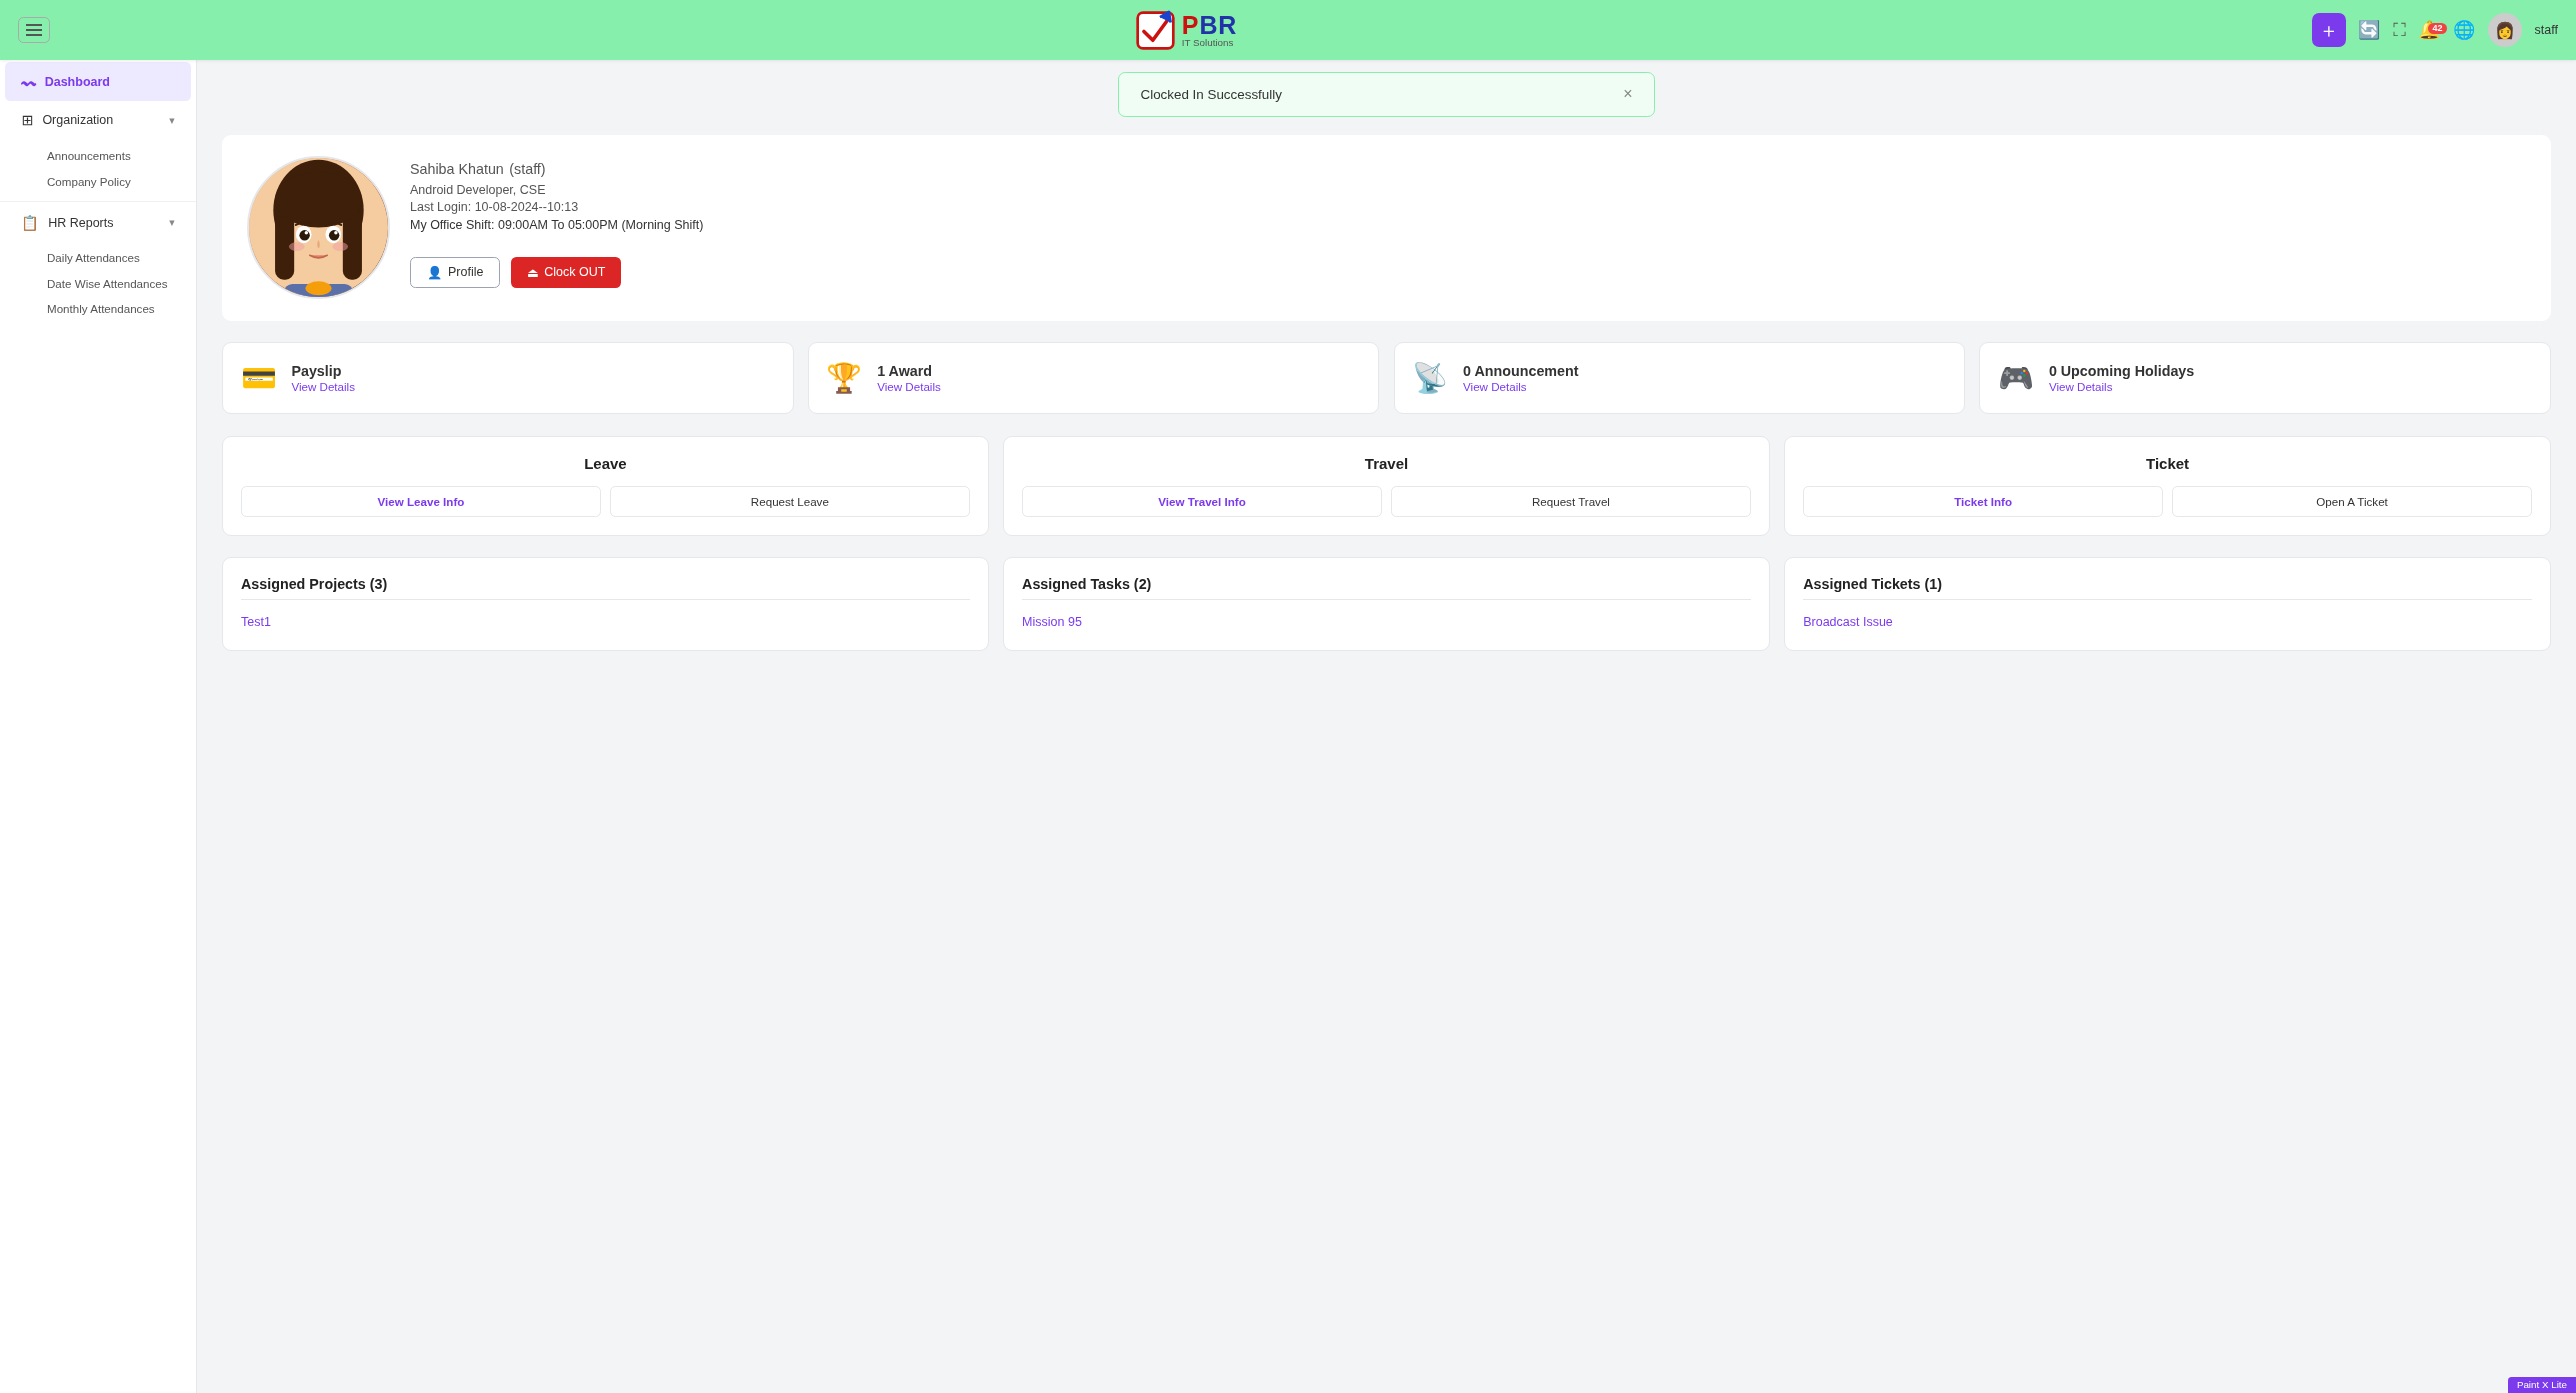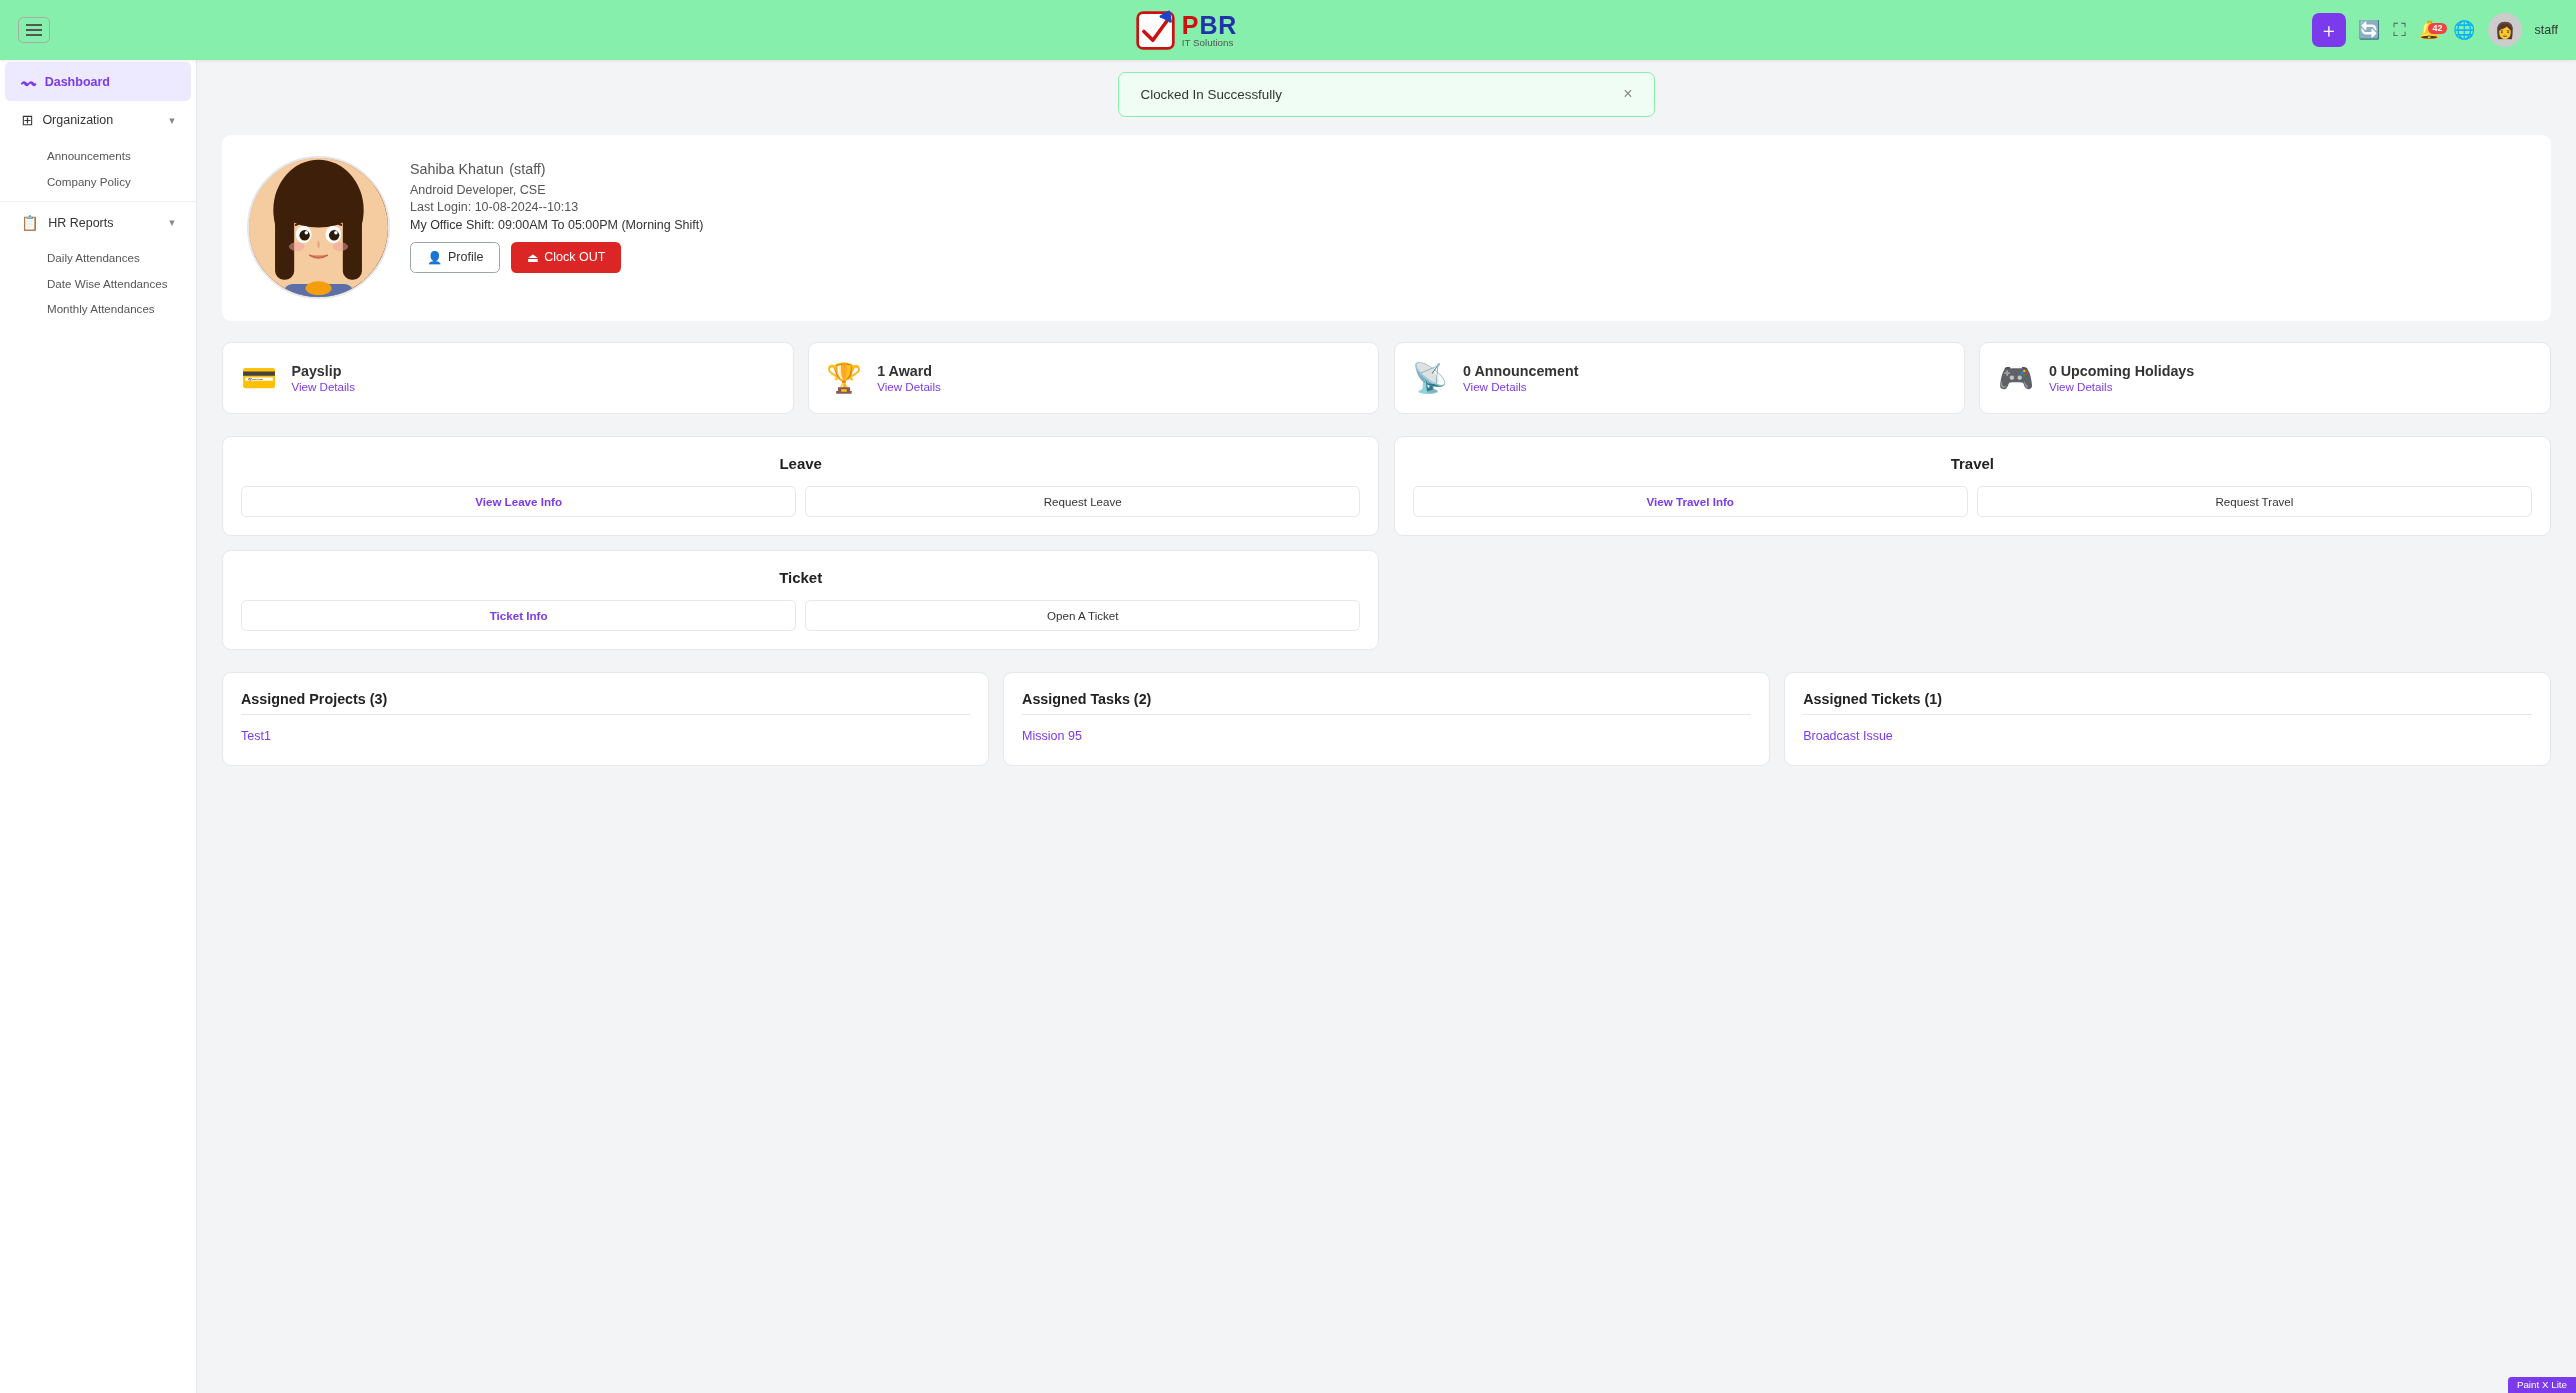--- a/index.html
+++ b/index.html
@@ -97,21 +97,21 @@
       width: 143px; height: 143px; border-radius: 50%; overflow: hidden;
       flex-shrink: 0; border: 2.7px solid #e5e7eb;
       background: linear-gradient(135deg, #f3e8c8 0%, #c97d50 50%, #7c5c3b 100%);
       display: flex; align-items: center; justify-content: center; font-size: 57px;
     }
     .profile-info { flex: 1; }
     .profile-name { font-size: 19.7px; font-weight: 600; color: #111; margin-bottom: 3.6px; }
     .profile-name span { color: #555; font-weight: 400; font-size: 14.3px; }
     .profile-role { font-size: 12.5px; color: #555; margin-bottom: 3.6px; }
     .profile-login { font-size: 12.5px; color: #555; margin-bottom: 3.6px; }
-    .profile-shift { font-size: 12.5px; color: #333; margin-bottom: 10px; }
+    .profile-shift { font-size: 12.5px; color: #333; margin-bottom: 25px; }
     .profile-actions { display: flex; gap: 10.7px; }
     .btn-profile {
       border: 1.3px solid #9ca3af; background: #fff; color: #333;
       padding: 7.2px 16px; border-radius: 5.4px; cursor: pointer;
       font-size: 12.5px; display: flex; align-items: center; gap: 5.4px;
     }
     .btn-clockout {
       background: #dc2626; color: #fff; border: none;
       padding: 7.2px 16px; border-radius: 5.4px; cursor: pointer;
       font-size: 12.5px; display: flex; align-items: center; gap: 5.4px;
@@ -124,21 +124,21 @@
     }
     .stat-card {
       background: #fff; border-radius: 9px; border: 0.9px solid #e5e7eb;
       padding: 18px 18px; display: flex; align-items: center; gap: 14.3px;
     }
     .stat-label { font-size: 14.3px; font-weight: 600; color: #333; }
     .stat-link { font-size: 11.6px; color: #7c3aed; cursor: pointer; margin-top: 1.8px; }
 
     
     .action-row {
-      display: grid; grid-template-columns: repeat(2, 1fr); gap: 14.3px;
+      display: grid; grid-template-columns: repeat(3, 1fr); gap: 14.3px;
       margin-bottom: 21.5px;
     }
     .action-card {
       background: #fff; border-radius: 9px; border: 0.9px solid #e5e7eb;
       padding: 18px 18px;
     }
     .action-title { font-size: 15px; font-weight: 600; color: #222; margin-bottom: 14.3px; text-align: center; }
     .action-btns { display: flex; gap: 9px; }
     .action-btn-primary {
       flex: 1; padding: 5px 9px; border: none; background: #fff;

